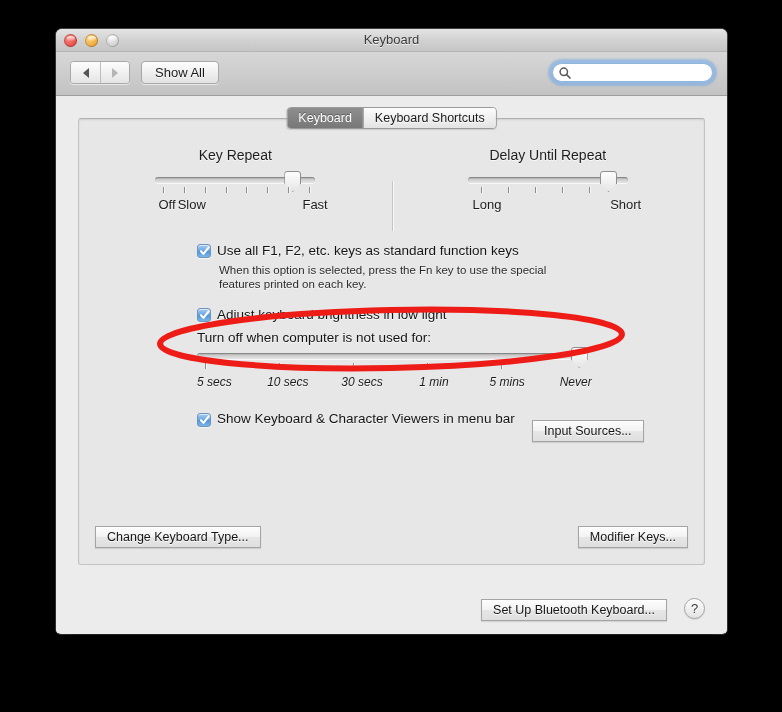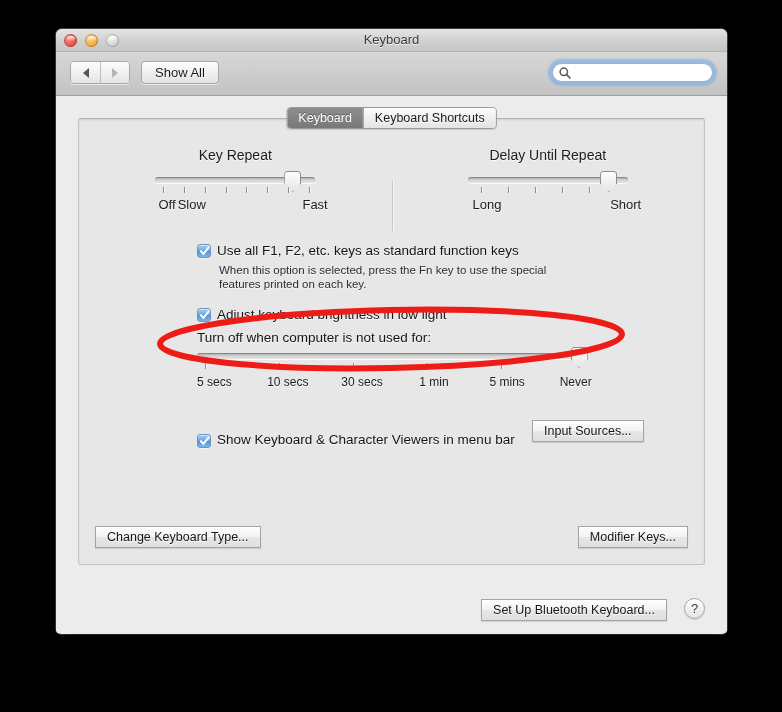--- a/index.html
+++ b/index.html
@@ -402,42 +402,42 @@
         <span class="checkbox">
           <svg width="12" height="12" viewBox="0 0 12 12" style="display: block;">
             <path d="M2 6.2 L4.4 8.9 L9.7 2.3" fill="none" stroke="#ffffff" stroke-width="2.1" stroke-linecap="round" stroke-linejoin="round"></path>
           </svg>
         </span>
         <span class="cblabel">Adjust keyboard brightness in low light</span>
       </div>
 
       <div class="plain-label" style="left:118px; top:211px;">Turn off when computer is not used for:</div>
 
-      <div class="slider-unit" style="position:absolute; left:118px; top:234px; width:390px; margin:0;">
+      <div class="slider-unit" style="position:absolute; left:118px; top:234px; width:390px; margin:0;font-style:italic;">
         <div class="track">
           <div class="knob" id="knob-idle" style="left: 98%;"></div>
         </div>
         <div class="ticks" id="ticks-idle">
             <div class="tick" style="left: 2%;"></div>
             <div class="tick" style="left: 21%;"></div>
             <div class="tick" style="left: 40%;"></div>
             <div class="tick" style="left: 59%;"></div>
             <div class="tick" style="left: 78%;"></div>
           </div>
         <div class="slider-labels" id="labels-idle" style="margin-top:4px; font-size:12px;">
             <span style="left: 0%;">5 secs</span>
             <span style="left: 18%;">10 secs</span>
             <span style="left: 37%;">30 secs</span>
             <span style="left: 57%;">1 min</span>
             <span style="left: 75%;">5 mins</span>
             <span style="left: 93%;">Never</span>
           </div>
       </div>
 
-      <div class="cbrow" style="left:118px; top:313px; align-items:center;">
+      <div class="cbrow" style="left:118px; top:292px; align-items:center;">
         <span class="checkbox">
           <svg width="12" height="12" viewBox="0 0 12 12" style="display: block;">
             <path d="M2 6.2 L4.4 8.9 L9.7 2.3" fill="none" stroke="#ffffff" stroke-width="2.1" stroke-linecap="round" stroke-linejoin="round"></path>
           </svg>
         </span>
         <span class="cblabel">Show Keyboard &amp; Character Viewers in menu bar</span>
       </div>
       <div class="btn" style="position:absolute; left:453px; top:301px;">
         <span>Input Sources...</span>
       </div>

